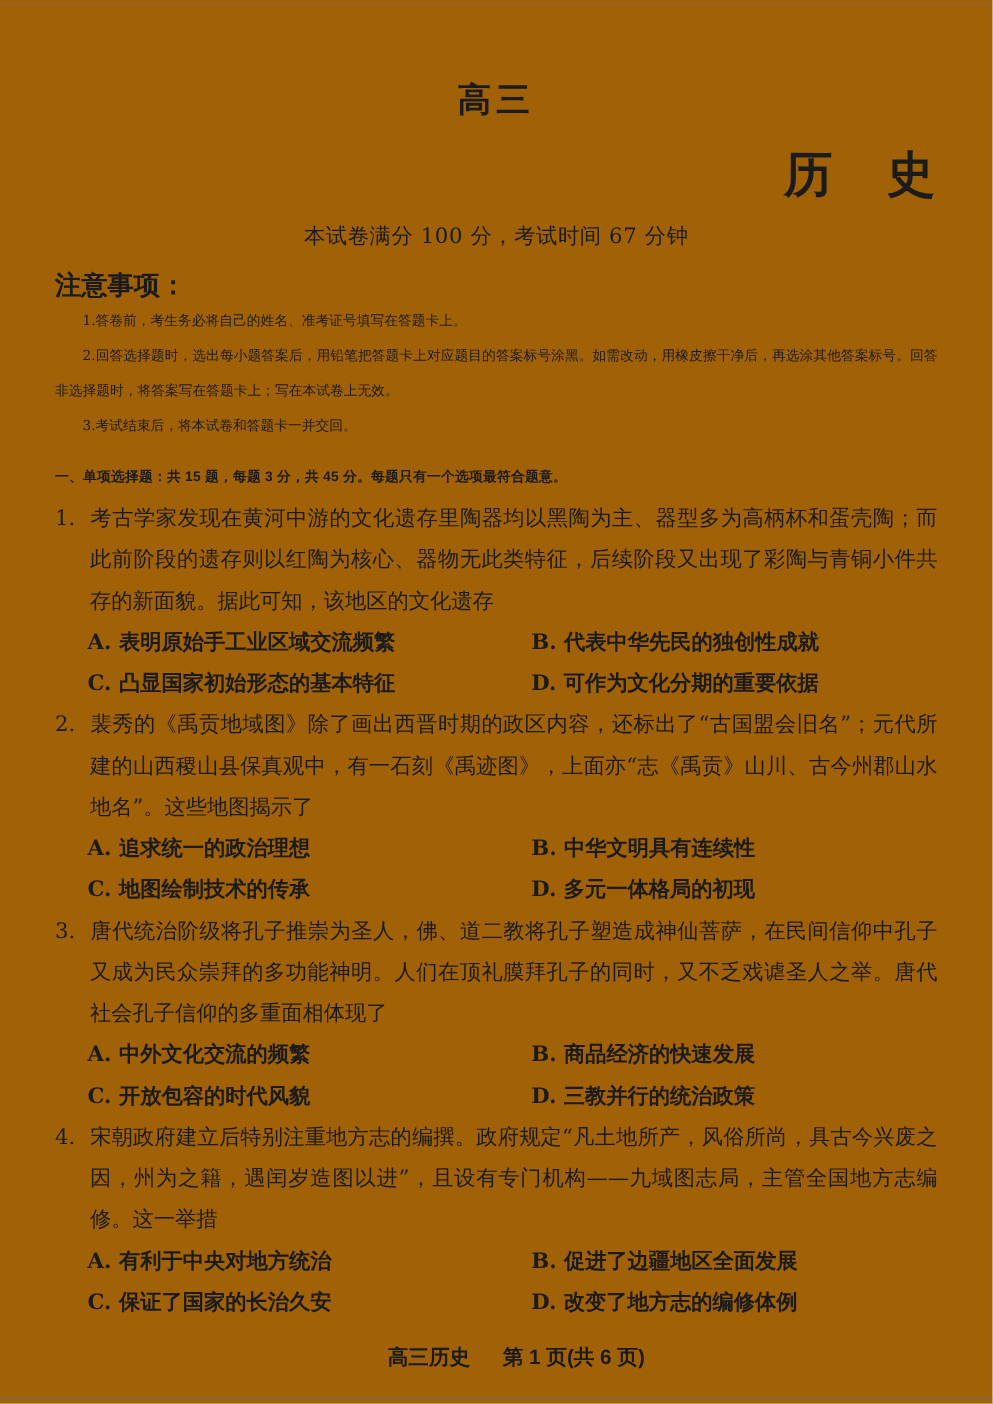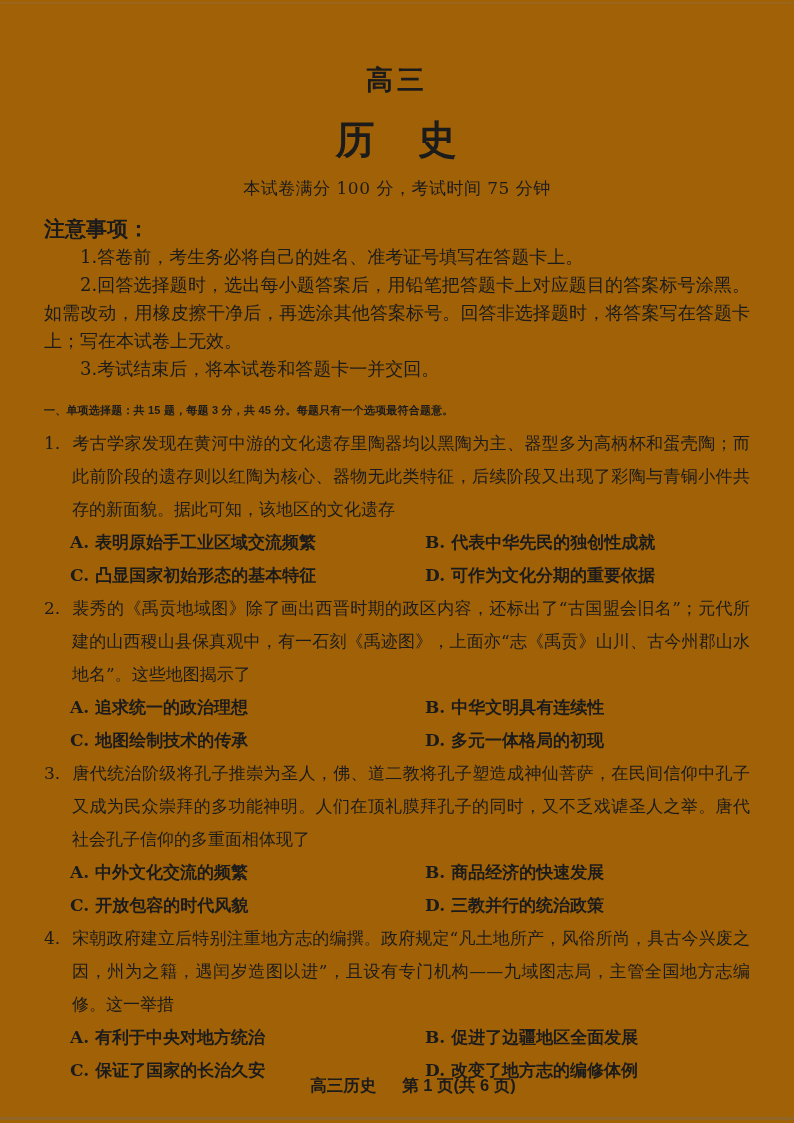--- a/index.html
+++ b/index.html
@@ -38,35 +38,36 @@
     font-weight: 700;
     font-size: 27px;
     letter-spacing: 4px;
     margin-bottom: 15px;
   }
   .subject-title {
     font-weight: 700;
     font-size: 39px;
     margin-bottom: 10px;
     letter-spacing: 2px;
+    text-align: right;
   }
   .exam-info {
     font-size: 17px;
     letter-spacing: 0.5px;
   }
 
   .notice { margin-top: 15px; }
   .notice-heading {
     font-family: "Liberation Sans", sans-serif;
     font-weight: 700;
     font-size: 21px;
     line-height: 28px;
   }
   .notice-item {
-    font-size: 18px;
+    font-size: 11px;
     line-height: 28px;
     text-indent: 2em;
     text-align: justify;
     margin: 0;
   }
 
   .section-heading {
     font-family: "Liberation Sans", sans-serif;
     font-weight: 700;
     font-size: 11px;
@@ -117,21 +118,21 @@
 </style>
 </head>
 <body>
 
 <div class="page">
   <div class="scan-line-top"></div>
 
   <div class="header">
     <div class="grade-title">高三</div>
     <div class="subject-title">历　史</div>
-    <div class="exam-info">本试卷满分 100 分，考试时间 75 分钟</div>
+    <div class="exam-info">本试卷满分 100 分，考试时间 67 分钟</div>
   </div>
 
   <div class="notice">
     <div class="notice-heading">注意事项：</div>
     <p class="notice-item">1.答卷前，考生务必将自己的姓名、准考证号填写在答题卡上。</p>
     <p class="notice-item">2.回答选择题时，选出每小题答案后，用铅笔把答题卡上对应题目的答案标号涂黑。如需改动，用橡皮擦干净后，再选涂其他答案标号。回答非选择题时，将答案写在答题卡上；写在本试卷上无效。</p>
     <p class="notice-item">3.考试结束后，将本试卷和答题卡一并交回。</p>
   </div>
 
   <div class="section-heading">一、单项选择题：共 15 题，每题 3 分，共 45 分。每题只有一个选项最符合题意。</div>

